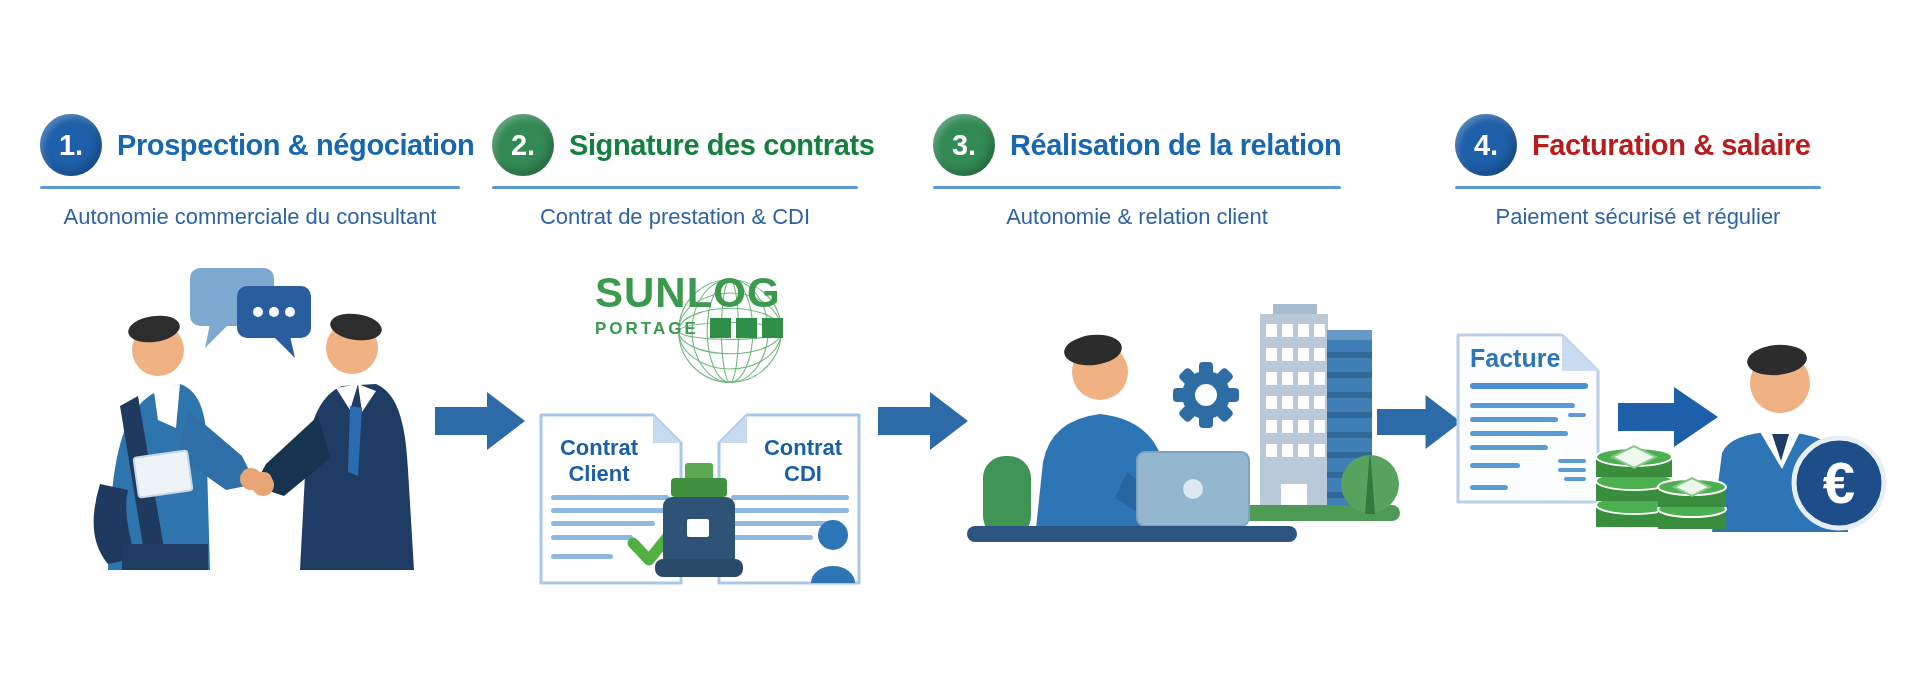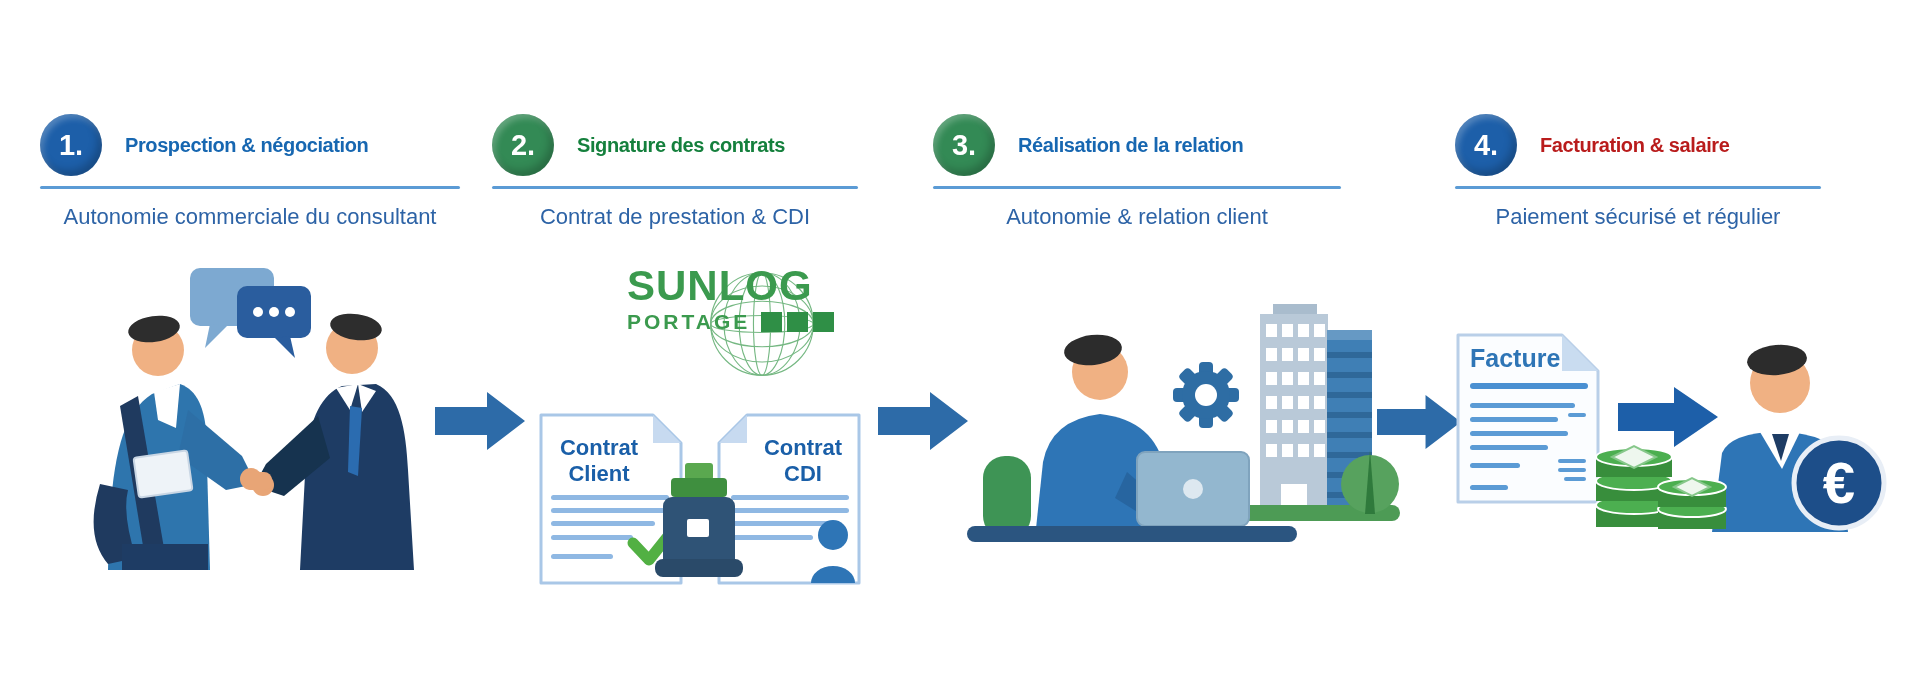--- a/index.html
+++ b/index.html
@@ -7,30 +7,30 @@
 
   
   .step-header { position:absolute; top:114px; }
   .step-title-row { display:flex; align-items:center; gap:15px; }
   .step-badge {
     width:62px; height:62px; border-radius:50%; flex:0 0 auto;
     color:#ffffff; font-weight:bold; font-size:29px;
     display:flex; align-items:center; justify-content:center;
     box-shadow: inset -4px -5px 8px rgba(0,0,0,.22), inset 3px 4px 6px rgba(255,255,255,.25);
   }
-  .step-title { margin:8px; font-size:20px; font-weight:bold; letter-spacing:-0.4px; white-space:nowrap; }
+  .step-title { margin:0; font-size:29px; font-weight:bold; letter-spacing:-0.4px; white-space:nowrap; }
   .step-underline { height:3px; border-radius:2px; margin-top:10px; }
   .step-subtitle { text-align:center; font-size:22px; margin-top:15px; white-space:nowrap; }
 
   
-  .brand { position:absolute; left:595px; top:265px; width:255px; height:120px;margin-left:32px; }
+  .brand { position:absolute; left:595px; top:272px; width:255px; height:120px; }
   .brand .globe { position:absolute; left:78px; top:2px; width:114px; height:114px; }
   .brand-name { position:relative; z-index:1; font-size:42px; font-weight:bold; letter-spacing:1px; line-height:1; }
   .brand-row { position:relative; z-index:1; display:flex; align-items:center; margin-top:4px; }
-  .brand-tagline { font-size:21px; font-weight:bold; letter-spacing:3px; line-height:1; }
+  .brand-tagline { font-size:17px; font-weight:bold; letter-spacing:3px; line-height:1; }
   .brand-squares { display:flex; margin-left:6px; }
   .brand-squares i { display:block; width:21px; height:20px; background:#2f8f46; margin-left:5px; }
 
   
   .abs { position:absolute; }
   svg text { font-family:"Liberation Sans", sans-serif; }
 </style>
 </head>
 <body>
 

